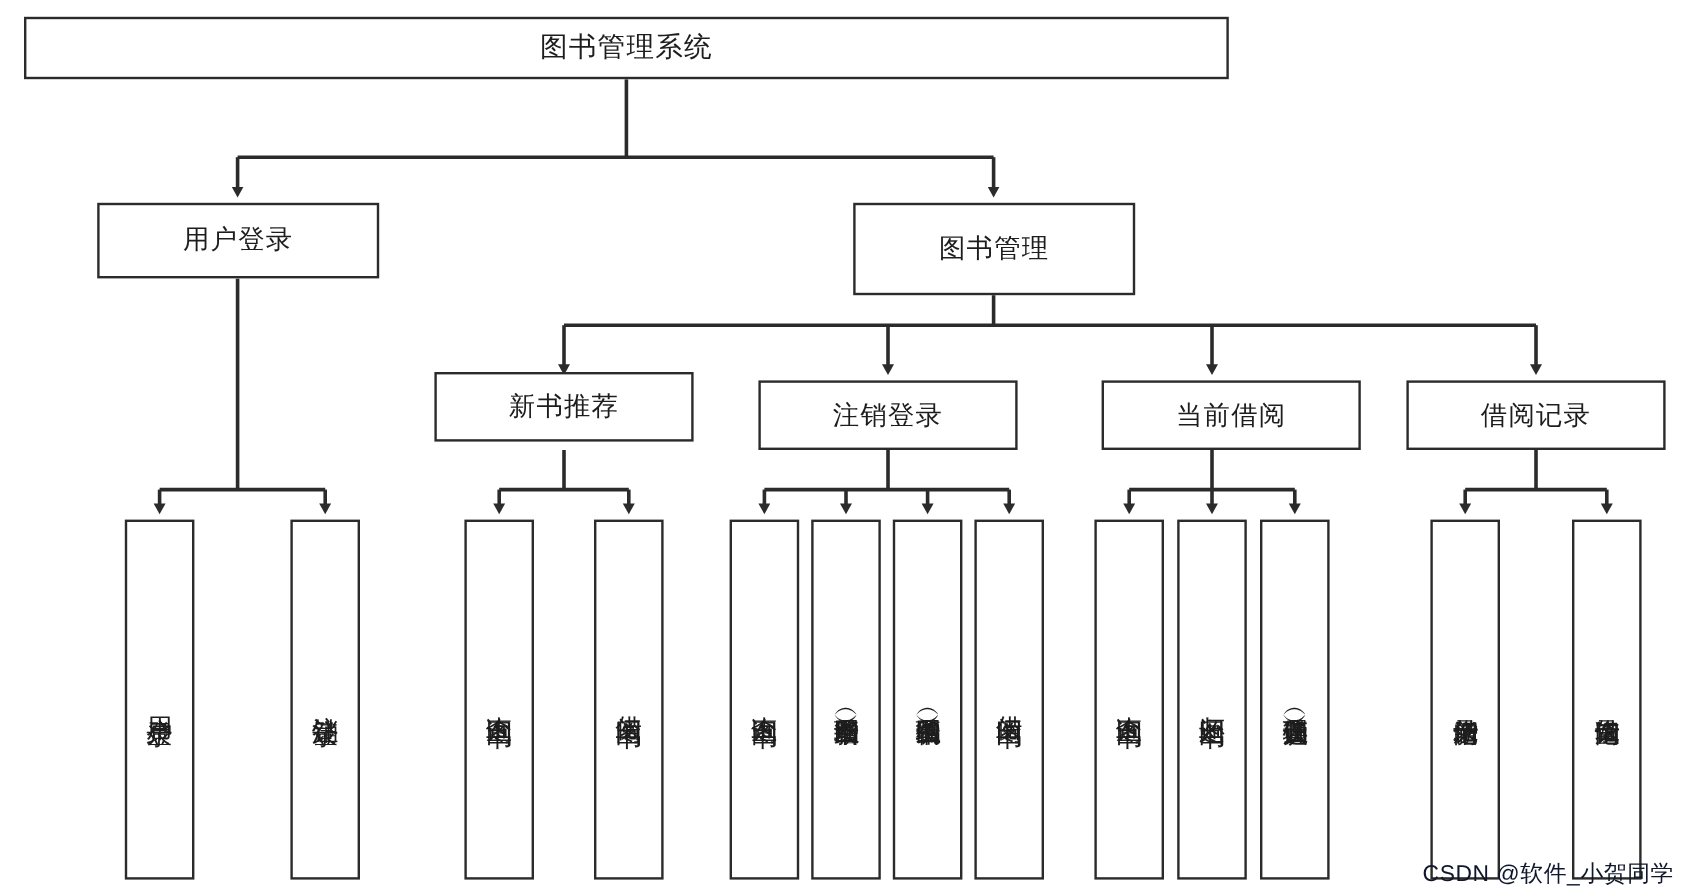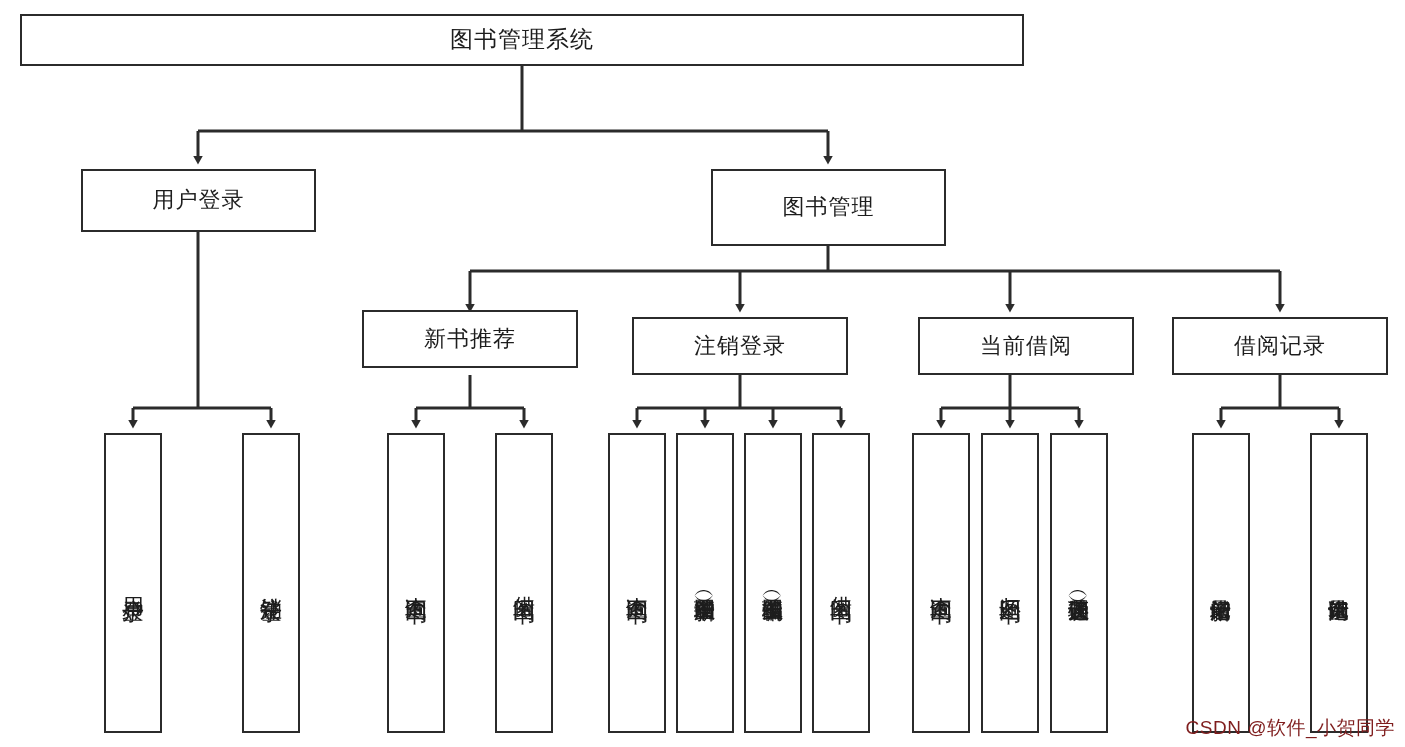--- a/index.html
+++ b/index.html
@@ -60,21 +60,21 @@
   .vtext.tight {
     font-size: 21px;
     letter-spacing: 0px;
     line-height: 1.1;
   }
   #watermark {
     position: absolute;
     right: 10px;
     bottom: 6px;
     font-size: 19px;
-    color: #7f1d1d;
+    color: #0f172a;
     letter-spacing: 0.5px;
     white-space: nowrap;
     pointer-events: none;
     text-align: right;
   }
 </style>
 </head>
 <body>
 
 <div id="canvas">

